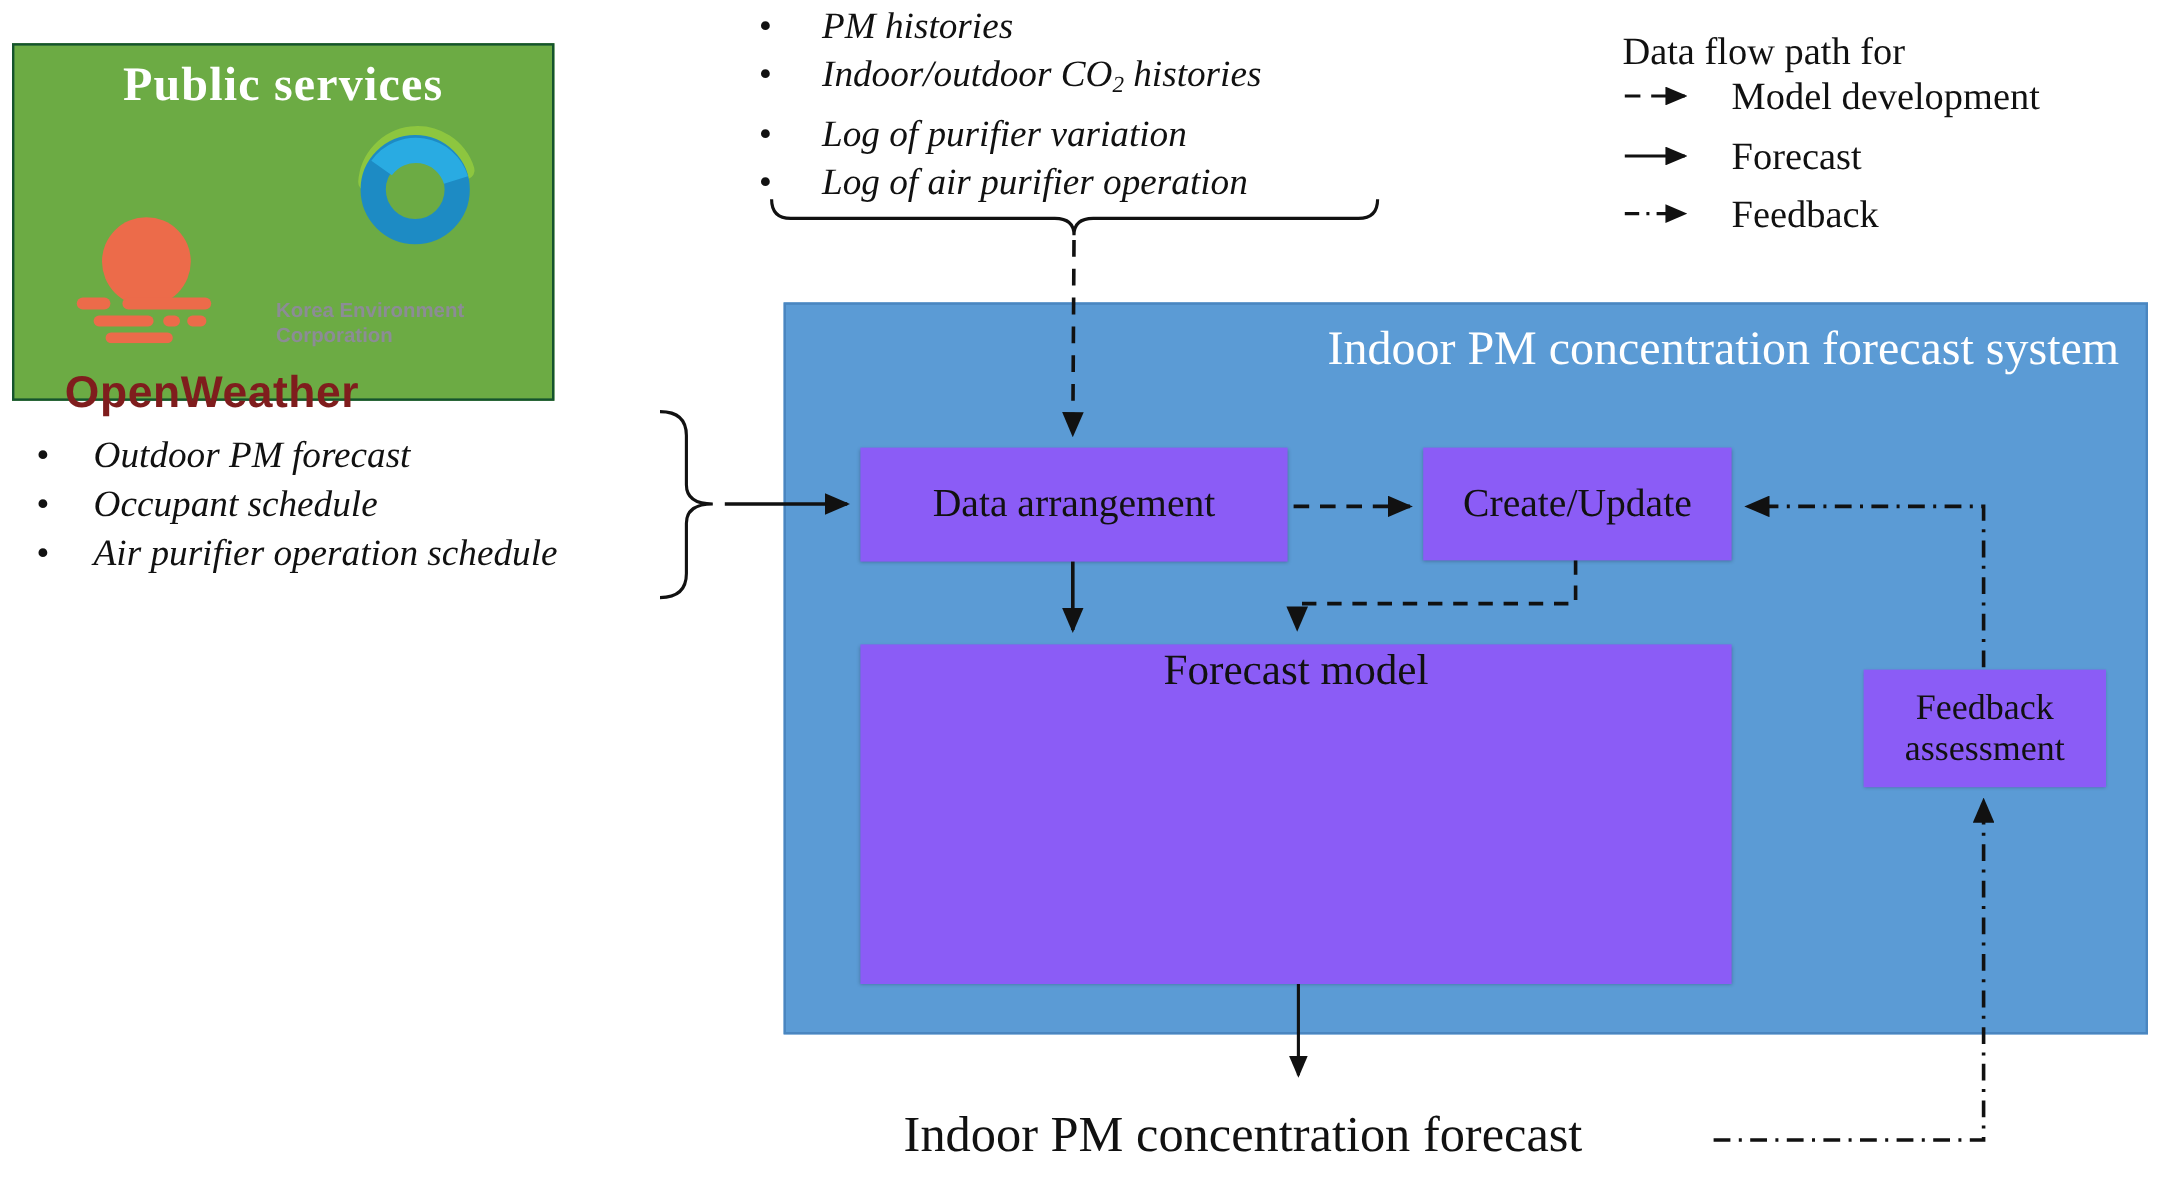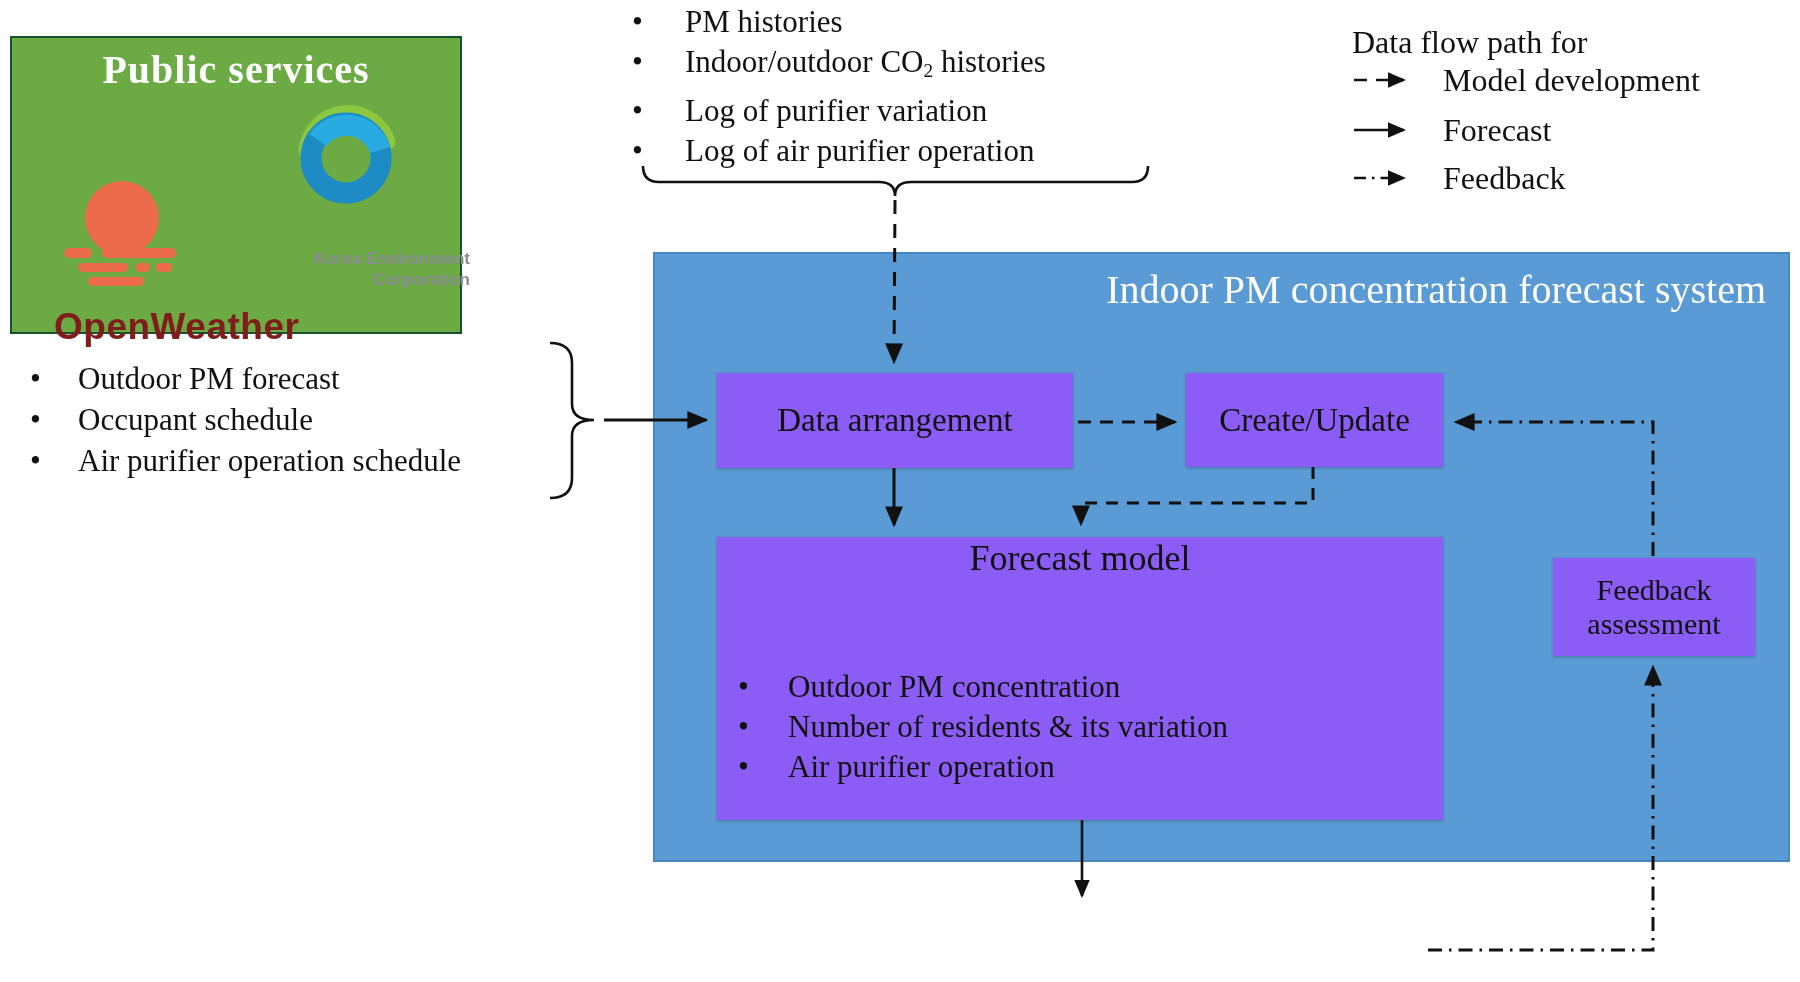--- a/index.html
+++ b/index.html
@@ -4,25 +4,25 @@
 <style>
   html,body{margin:0;padding:0;background:#ffffff;}
   #canvas{position:relative;width:1800px;height:982px;background:#ffffff;overflow:hidden;
           font-family:"Liberation Serif", serif;color:#111;}
   .abs{position:absolute;}
 
   
   .green-box{left:10px;top:36px;width:452px;height:298px;background:#6CAB44;border:2px solid #14532d;box-sizing:border-box;}
   .green-title{left:0;top:8px;width:100%;text-align:center;color:#fff;font-size:40px;font-weight:bold;letter-spacing:1px;}
   .ow-wordmark{left:42px;top:268px;color:#7f1d1d;font-family:"Liberation Sans",sans-serif;font-weight:bold;font-size:37px;letter-spacing:0.5px;}
-  .kec-text{left:218px;top:210px;width:240px;text-align:right;color:#8C8C96;font-family:"Liberation Sans",sans-serif;font-weight:bold;font-size:17px;line-height:21px;}
+  .kec-text{left:218px;top:210px;width:240px;text-align:left;color:#8C8C96;font-family:"Liberation Sans",sans-serif;font-weight:bold;font-size:17px;line-height:21px;}
 
   
   .blist{list-style:none;margin:0;padding:0;font-size:31px;}
-  .blist li{position:relative;line-height:40px;white-space:nowrap;}
+  .blist li{position:relative;line-height:40px;white-space:nowrap;font-style:italic;}
   .blist li::before{content:"\2022";position:absolute;left:0;top:0;}
   .top-list{left:632px;top:2px;}
   .top-list li{padding-left:53px;}
   .left-list{left:30px;top:358px;}
   .left-list li{line-height:41px;padding-left:48px;}
   sub.co2{font-size:0.62em;vertical-align:-0.25em;}
 
   
   .legend-title{left:1352px;top:24px;font-size:32px;}
   .legend-row{height:20px;display:flex;align-items:center;}
@@ -128,32 +128,28 @@
   <div class="abs wbox da-box">
     <span class="box-label">Data arrangement</span>
   </div>
 
   <div class="abs wbox cu-box">
     <span class="box-label">Create/Update</span>
   </div>
 
   <div class="abs wbox fm-box">
     <div class="fm-title">Forecast model</div>
-    <ul class="abs blist fm-list">
-      <li><span>Outdoor PM concentration</span></li>
-      <li><span>Number of residents &amp; its variation</span></li>
-      <li><span>Air purifier operation</span></li>
-    </ul>
   </div>
 
   <div class="abs wbox acc-box">
     <div>Feedback</div>
     <div>assessment</div>
   </div>
 
+  <div class="abs output-label">Indoor PM concentration forecast</div>
 
   <svg class="abs arrow-layer" width="1800" height="982" viewBox="0 0 1800 982">
 
     <path d="M643,166 Q643,182 659,182 L879,182 Q895,182 895,196 Q895,182 911,182 L1132,182 Q1148,182 1148,166" fill="none" stroke="#111" stroke-width="2.6"></path>
 
     <path d="M550,343 Q572,343 572,363 L572,404 Q572,420 594,420 Q572,420 572,436 L572,478 Q572,498 550,498" fill="none" stroke="#111" stroke-width="2.6"></path>
 
     <path d="M895,200 L894,362" fill="none" stroke="#111" stroke-width="3" stroke-dasharray="14,10" marker-end="url(#ah)"></path>
 
     <path d="M604,420 L706,420" fill="none" stroke="#111" stroke-width="3" marker-end="url(#ah)"></path>

